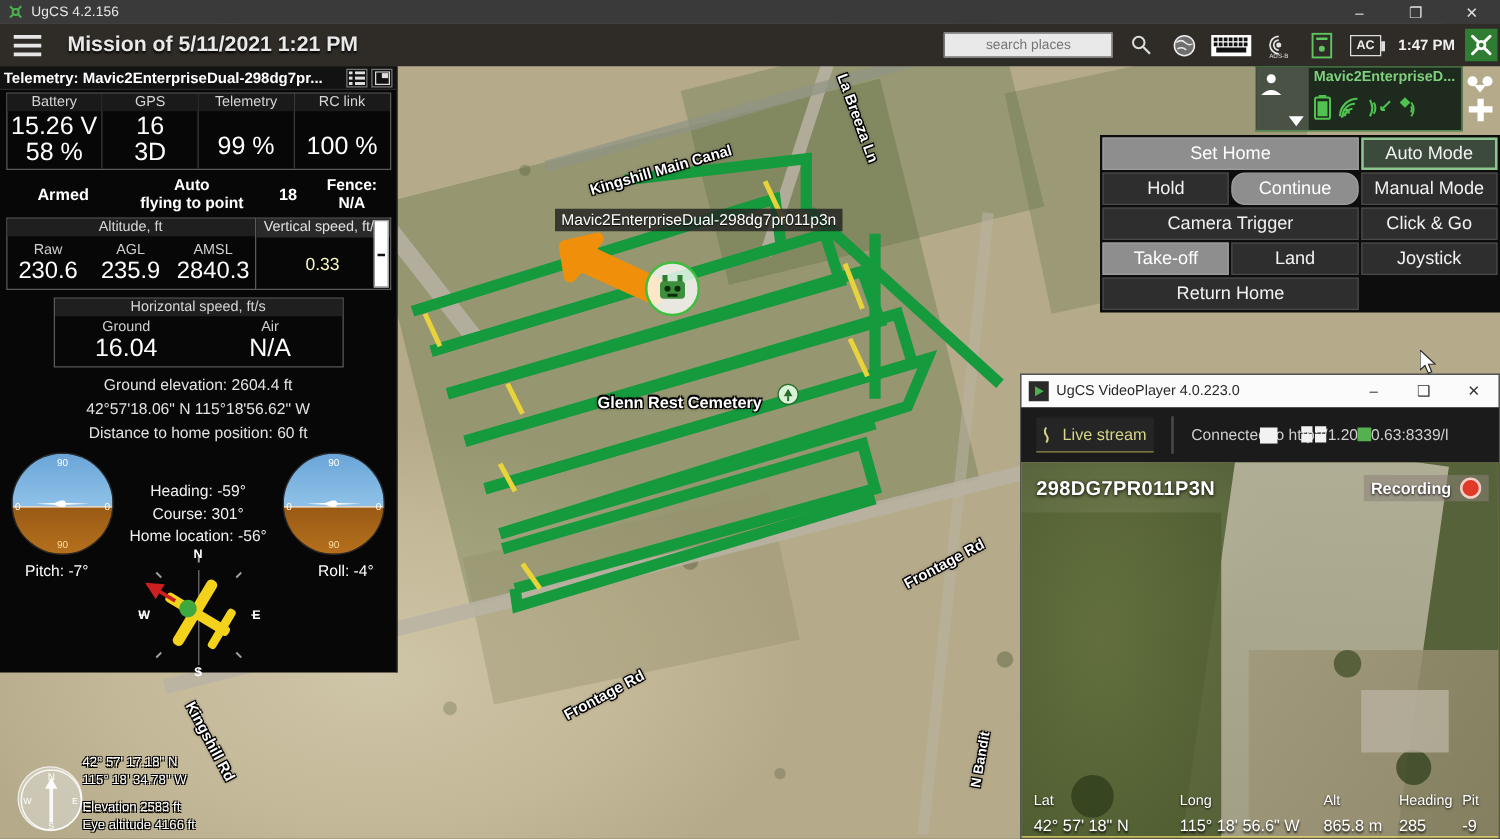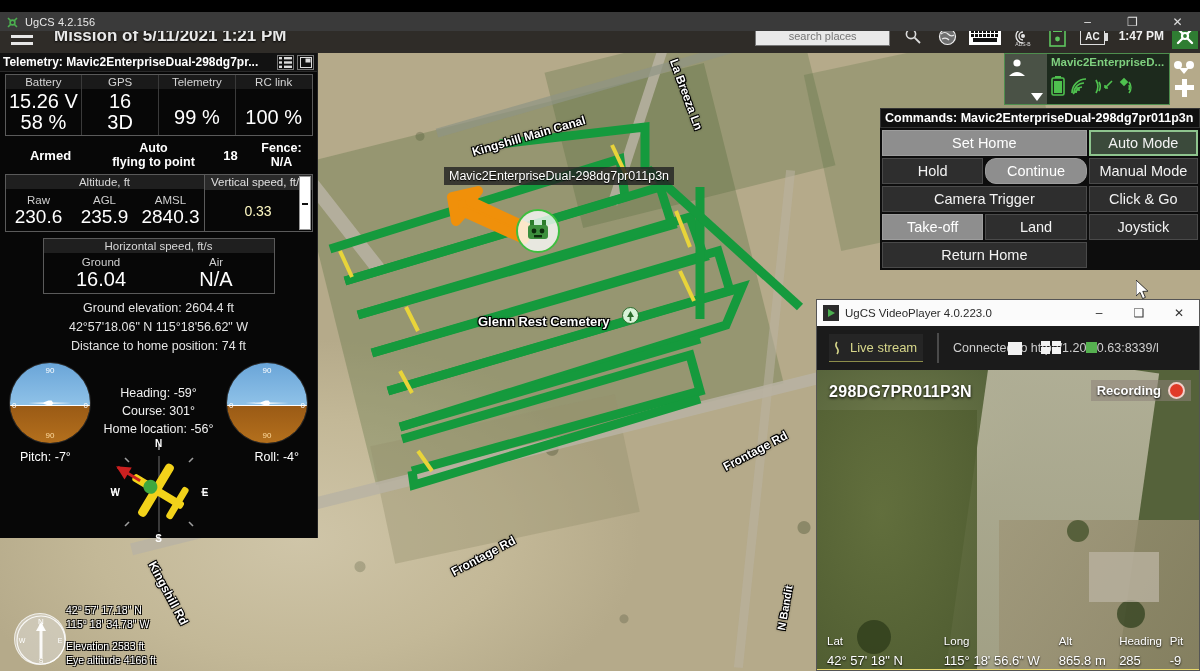--- a/index.html
+++ b/index.html
@@ -6,21 +6,21 @@
   html, body {
     width: 1200px; height: 671px;
     overflow: hidden;
     background: #000;
     font-family: "Liberation Sans", sans-serif;
   }
   #app { position: relative; width: 1200px; height: 671px; overflow: hidden; }
 
   
   .titlebar {
-    position: absolute; left:0; top:12px; width:1200px; height:19px;
+    position: absolute; left:0; top:0; width:1200px; height:19px;
     background:#3a3a3a; display:flex; align-items:center;
     z-index: 60;
   }
   .titlebar .tb-icon {
     width:13px; height:13px; margin-left:6px; margin-right:6px;
     position: relative;
   }
   .titlebar .tb-title { color:#e8e8e8; font-size:11px; letter-spacing:0.1px; }
   .titlebar .tb-btns { margin-left:auto; display:flex; height:19px; }
   .titlebar .tb-btn {
@@ -621,21 +621,21 @@
         <div class="col">
           <span class="lb">Air</span>
           <span class="vl">N/A</span>
         </div>
       </div>
     </div>
 
     <div class="infolines">
       <div>Ground elevation: 2604.4 ft</div>
       <div>42°57'18.06" N  115°18'56.62" W</div>
-      <div>Distance to home position: 74 ft</div>
+      <div>Distance to home position: 60 ft</div>
     </div>
 
     <div class="attitude">
 
       <div class="adi" style="left:9px;top:0;">
         <div class="sky"></div>
           <div class="gnd"></div>
           <div class="horizon"></div>
         <svg class="plane" viewBox="0 0 58 8">
           <path d="M0 4 L20 3.2 L27 0.6 L31 0.6 L33 3.2 L58 4 L33 5 L31 7.4 L27 7.4 L20 5 Z" fill="#fff"></path>
@@ -695,21 +695,20 @@
           <g transform="rotate(-59 52 52)">
             <path d="M52 30 L52 4" stroke="#cc2020" stroke-width="3"></path>
             <path d="M52 2 L45 16 L59 16 Z" fill="#cc2020"></path>
           </g>
         </svg>
       </div>
     </div>
   </div>
 
   <div class="commands">
-    <div class="cmd-title">Commands: Mavic2EnterpriseDual-298dg7pr011p3n</div>
     <div class="cmd-wrap">
       <div class="cmd-row">
         <div class="cmd-left">
           <div class="cmd-btn light">Set Home</div>
           <div style="display:flex;gap:2px;">
             <div class="cmd-btn" style="flex:1;">Hold</div>
             <div class="cmd-btn light" style="flex:1;border-radius:11px;">Continue</div>
           </div>
           <div class="cmd-btn">Camera Trigger</div>
           <div style="display:flex;gap:2px;">

